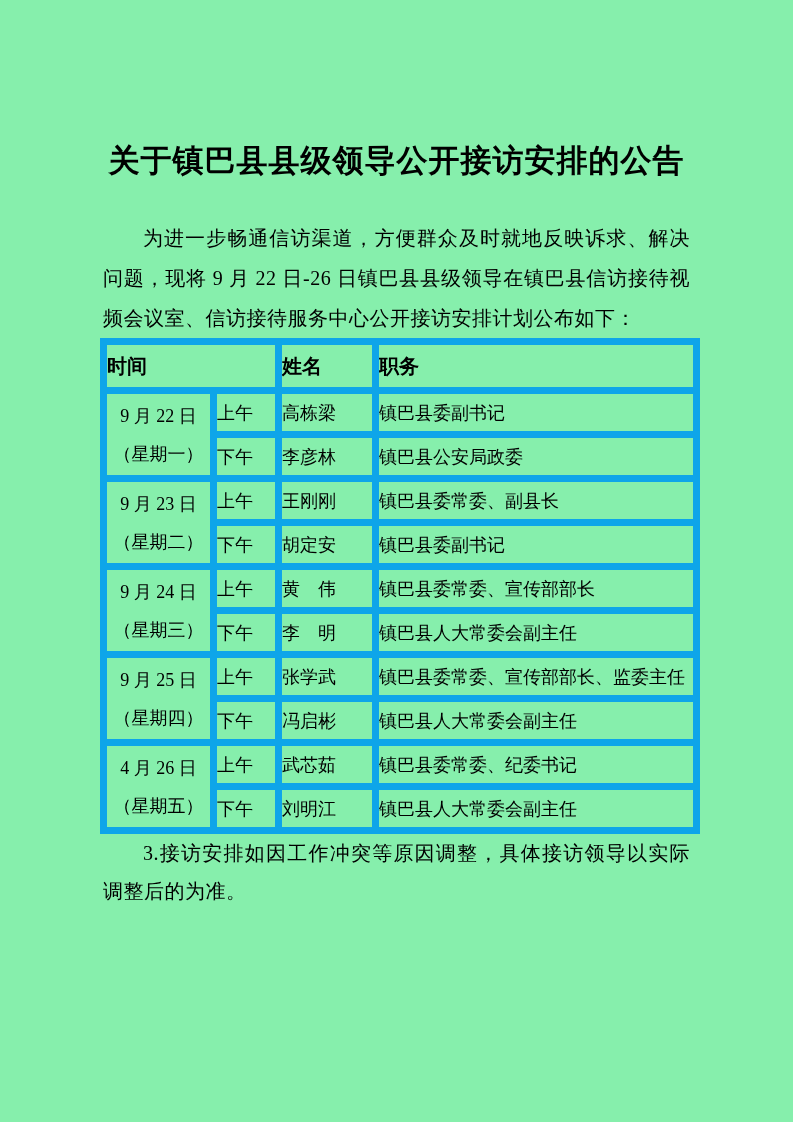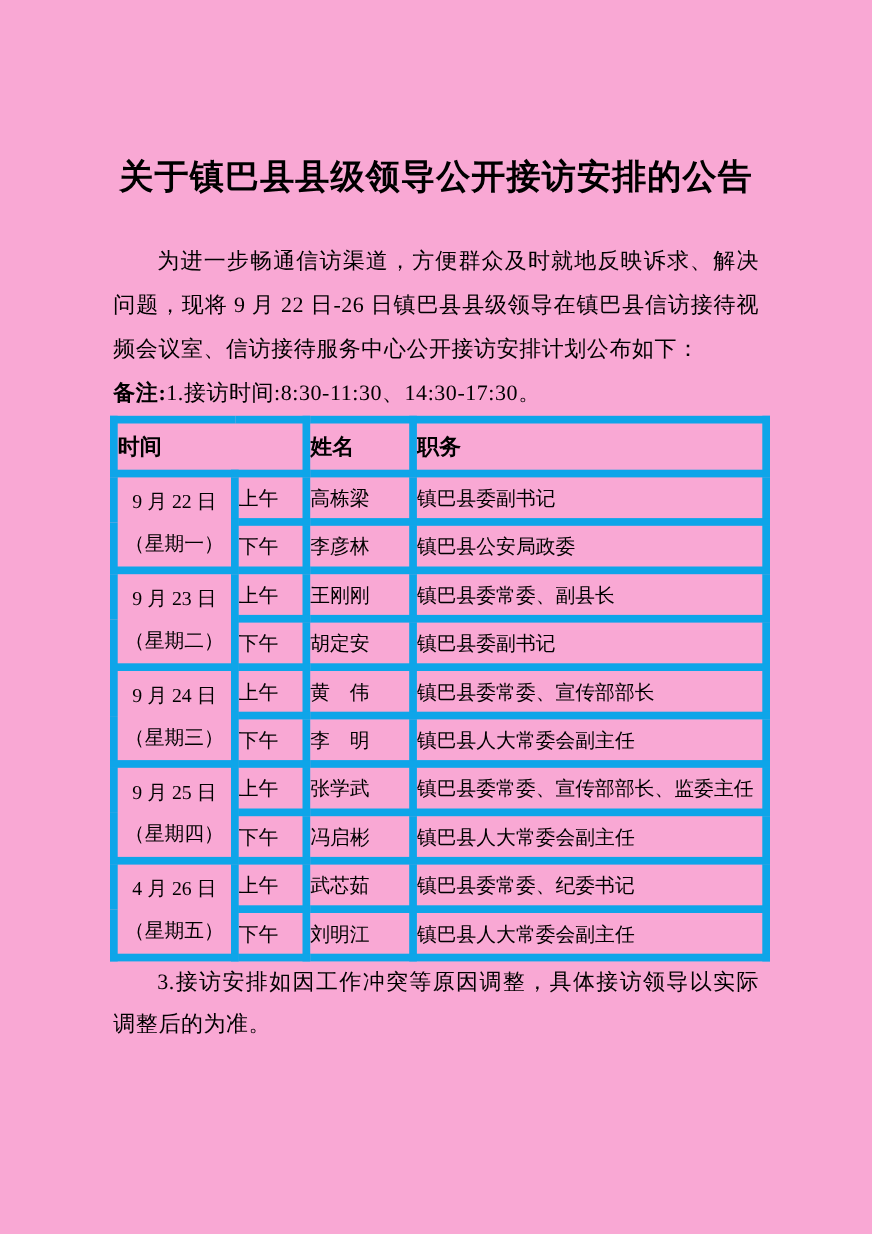--- a/index.html
+++ b/index.html
@@ -1,20 +1,20 @@
 <!DOCTYPE html>
 <html><head>
 <meta charset="utf-8">
 <style>
   html, body { margin: 0; padding: 0; background: #ffffff; }
   .page {
     position: relative;
     width: 793px;
     height: 1122px;
-    background: #f9a8d4;
+    background: #86efac;
     box-sizing: border-box;
     padding: 137px 103px 0 103px;
     font-family: "Liberation Serif", serif;
     color: #000000;
     overflow: hidden;
   }
   .title {
     font-family: "Liberation Sans", sans-serif;
     font-weight: 700;
     font-size: 31px;
@@ -70,21 +70,20 @@
 </style>
 </head>
 <body>
 
 <div class="page">
 
   <h1 class="title">关于镇巴县县级领导公开接访安排的公告</h1>
 
   <p class="para intro">为进一步畅通信访渠道，方便群众及时就地反映诉求、解决问题，现将 9 月 22 日-26 日镇巴县县级领导在镇巴县信访接待视频会议室、信访接待服务中心公开接访安排计划公布如下：</p>
 
-  <p class="para note-line"><span class="note-label">备注:</span><span>1.接访时间:8:30-11:30、14:30-17:30。</span></p>
 
   <table class="schedule">
     <colgroup>
       <col style="width:110px">
       <col style="width:65px">
       <col style="width:97px">
       <col style="width:321px">
     </colgroup>
     <thead>
       <tr>

